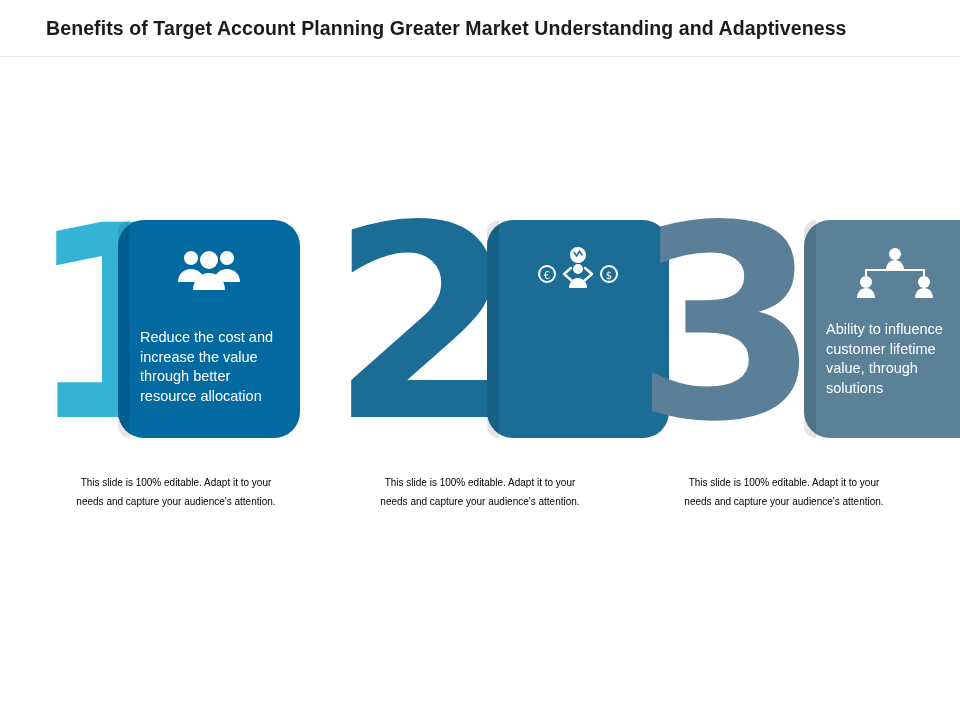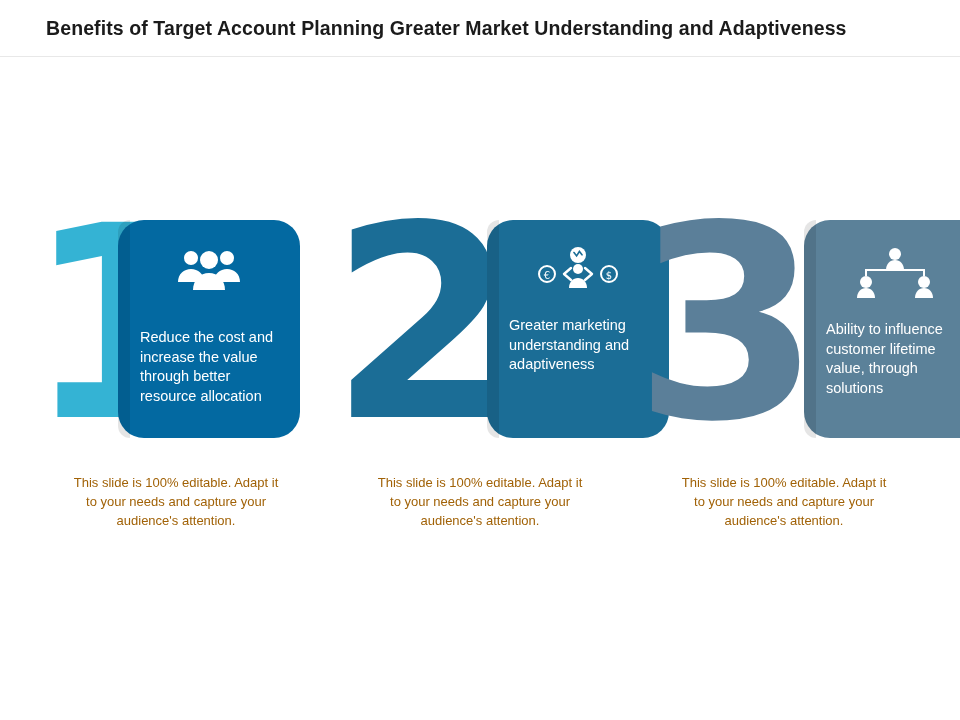--- a/index.html
+++ b/index.html
@@ -118,23 +118,23 @@
     line-height: 19.5px;
   }
   .panel-2 .panel-text { top: 96px; }
   .panel-3 .panel-text { top: 100px; }
 
   .caption {
     position: absolute;
     top: 268px;
     width: 300px;
     text-align: center;
-    font-size: 13px;
+    font-size: 10px;
     line-height: 19px;
-    color: #a16207;
+    color: #000000;
   }
   .caption-inner {
     display: inline-block;
     width: 212px;
   }
 </style>
 </head>
 <body>
 
 <div class="slide">
@@ -181,21 +181,20 @@
             <path d="M38 22l-7 6 7 6" stroke="#ffffff" stroke-width="2.4" fill="none" stroke-linecap="round" stroke-linejoin="round"></path>
             <path d="M52 22l7 6-7 6" stroke="#ffffff" stroke-width="2.4" fill="none" stroke-linecap="round" stroke-linejoin="round"></path>
             <circle cx="45" cy="23" r="5" fill="#ffffff"></circle>
             <path d="M36 42c0-6 4-10 9-10s9 4 9 10z" fill="#ffffff"></path>
             <circle cx="14" cy="28" r="8" fill="none" stroke="#ffffff" stroke-width="2"></circle>
             <text x="14" y="32.5" font-size="10" fill="#ffffff" text-anchor="middle" font-family="DejaVu Sans, sans-serif">€</text>
             <circle cx="76" cy="28" r="8" fill="none" stroke="#ffffff" stroke-width="2"></circle>
             <text x="76" y="32.5" font-size="10" fill="#ffffff" text-anchor="middle" font-family="DejaVu Sans, sans-serif">$</text>
           </svg>
         </div>
-        <div class="panel-text">Greater marketing understanding and adaptiveness</div>
       </div>
       <div class="caption">
         <span class="caption-inner">This slide is 100% editable. Adapt it to your needs and capture your audience's attention.</span>
       </div>
     </div>
 
     <div class="card card-3">
       <div class="numeral num-3">
         <span>3</span>
       </div>

